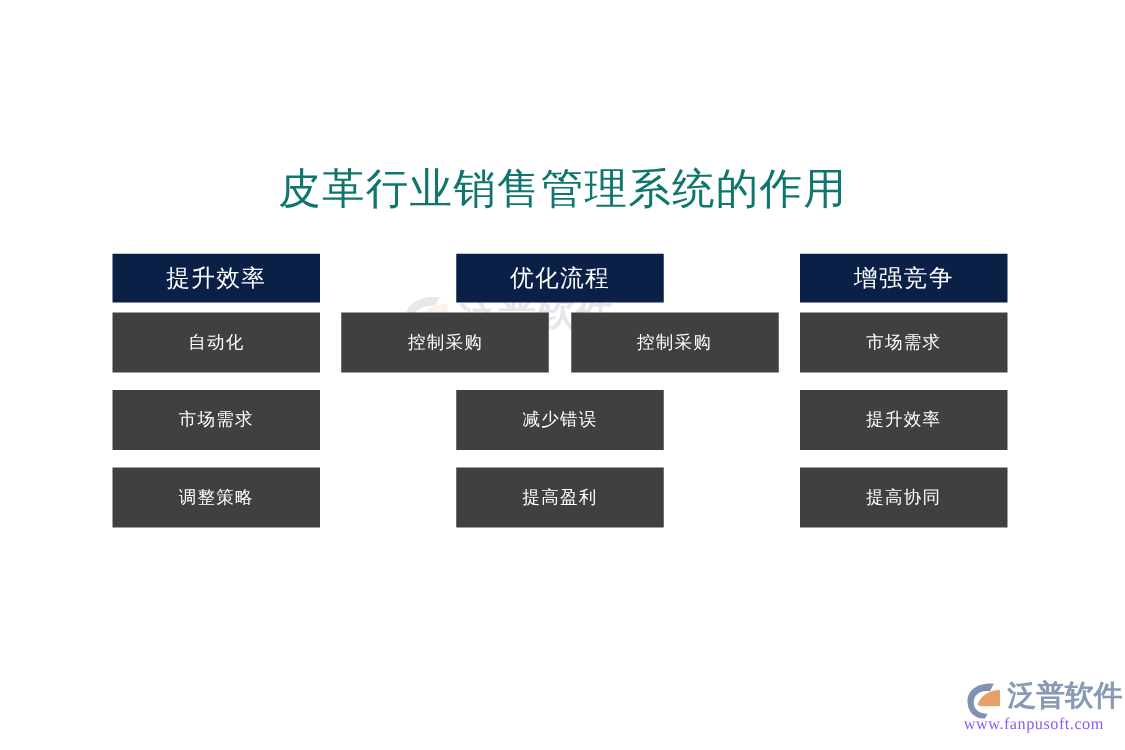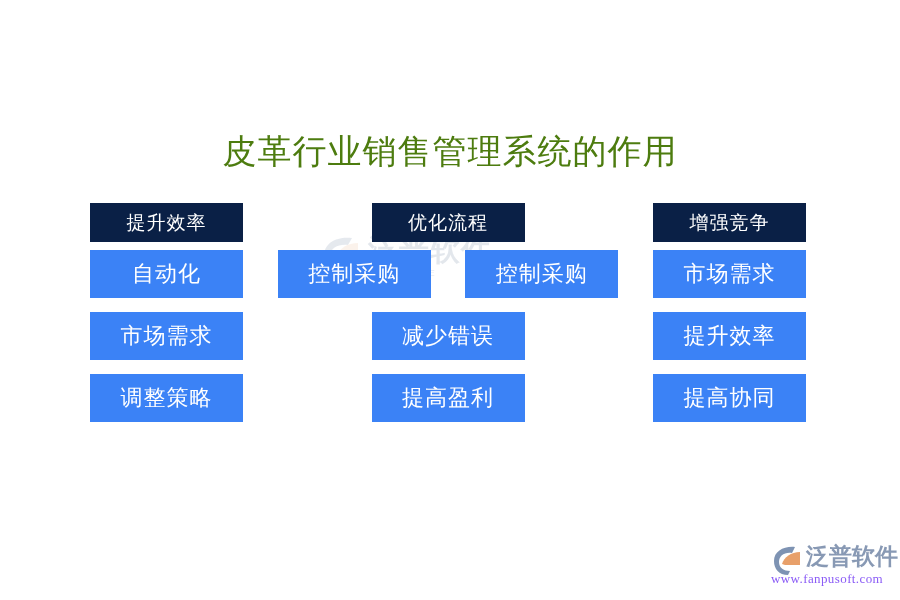--- a/index.html
+++ b/index.html
@@ -63,21 +63,21 @@
 
   
   #page-title {
     position: absolute;
     left: 0;
     top: 130px;
     width: 900px;
     text-align: center;
     font-size: 34px;
     line-height: 44px;
-    color: #4d7c0f;
+    color: #0f766e;
     font-family: "Liberation Serif", "DejaVu Serif", serif;
     letter-spacing: 1px;
     z-index: 3;
     white-space: nowrap;
   }
 
   
   #grid {
     position: absolute;
     left: 90px;
@@ -87,40 +87,40 @@
   }
   .grid-row {
     display: flex;
     justify-content: space-between;
   }
   .grid-row.header-row { margin-bottom: 8px; }
   .grid-row.body-row   { margin-bottom: 14px; }
   .grid-row.body-row:last-child { margin-bottom: 0; }
 
   .cell {
-    width: 153px;
+    width: 166px;
     height: 40px;
     display: flex;
     align-items: center;
     justify-content: center;
     font-family: Liberation Serif, serif;
     font-size: 19px;
     letter-spacing: 1px;
     color: #ffffff;
     box-sizing: border-box;
     white-space: nowrap;
   }
   .cell.header {
     background: #0a2046;
     height: 39px;
   }
   .cell.body {
-    background: #3b82f6;
+    background: #404040;
     height: 48px;
-    font-size: 22px;
+    font-size: 14px;
   }
 
   
   #corner-logo {
     position: absolute;
     left: 770px;
     top: 543px;
     width: 122px;
     height: 48px;
     z-index: 4;

